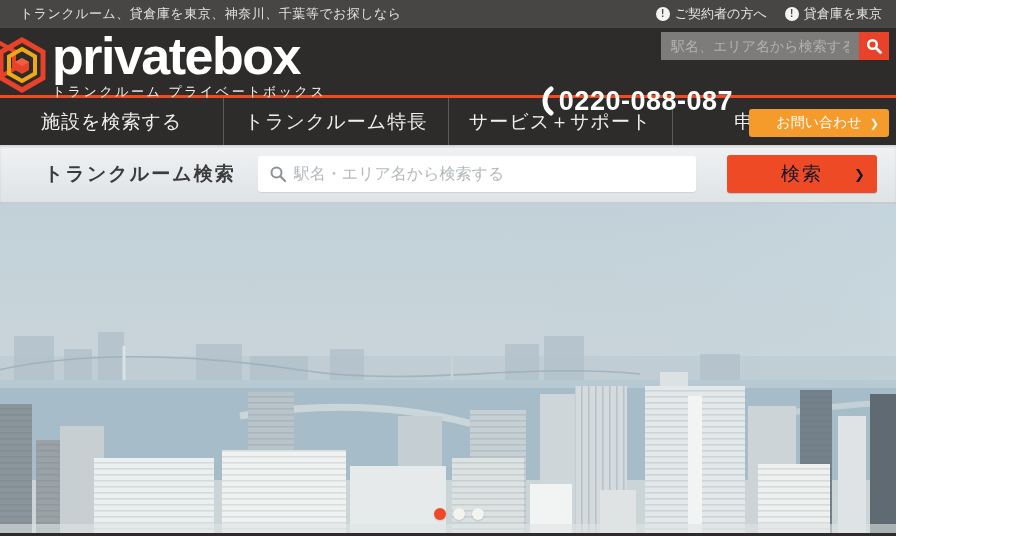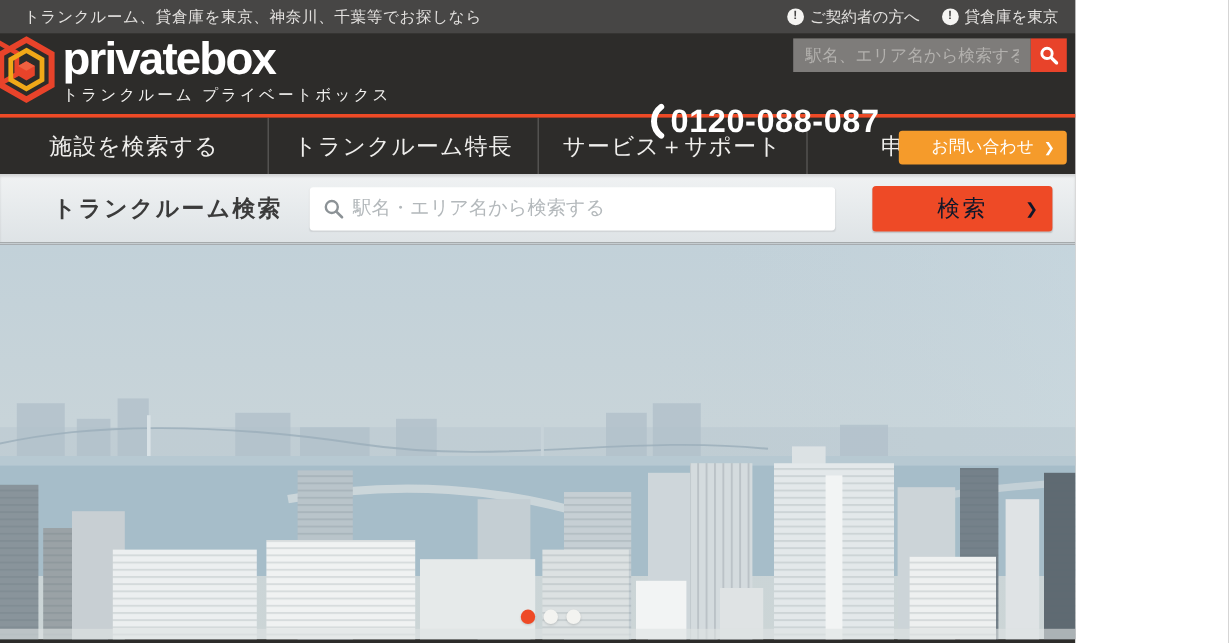--- a/index.html
+++ b/index.html
@@ -17,21 +17,21 @@
   .info-dot { width:14px; height:14px; border-radius:50%; background:#f5f4f2;
     color:#474645; font-size:10px; font-weight:bold; display:inline-flex;
     align-items:center; justify-content:center; line-height:1; }
 
   
   .header { height:70px; background:#2d2c2a; position:relative;
     border-bottom:3px solid var(--accent-red,#ee4a26); }
   .brand { position:absolute; left:0; top:2px; display:flex; align-items:center; }
   .brand-icon { width:52px; height:58px; margin-left:-4px; }
   .wordmark-wrap { margin-left:4px; }
-  .wordmark { color:#fff; font-size:38px; font-weight:bold; letter-spacing:-1.5px;
+  .wordmark { color:#fff; font-size:52px; font-weight:bold; letter-spacing:-1.5px;
     line-height:1; }
   .brand-sub { color:#f2f1ef; font-size:13px; letter-spacing:2.5px; margin-top:1px; }
 
   .header-right { position:absolute; right:7px; top:4px; width:420px; }
   .mini-search { display:flex; justify-content:flex-end; }
   .mini-search input { width:198px; height:28px; background:#7e7c7a; border:none;
     outline:none; color:#dddcda; font-size:14px; padding:0 10px;
     font-family:inherit; }
   .mini-search input::placeholder { color:#b3b1ae; }
   .mini-search-btn { width:30px; height:28px; background:#e8432a; border:none;
@@ -131,21 +131,21 @@
             <circle cx="6.5" cy="6.5" r="4.3" fill="none" stroke="#fff" stroke-width="2.4"></circle>
             <line x1="10" y1="10" x2="14.5" y2="14.5" stroke="#fff" stroke-width="2.8" stroke-linecap="round"></line>
           </svg>
         </button>
       </div>
       <div class="phone-row">
         <div class="phone">
           <svg width="18" height="30" viewBox="0 0 18 30" aria-hidden="true">
             <path d="M13 3 C5 9 5 21 13 27" fill="none" stroke="#fff" stroke-width="5" stroke-linecap="round"></path>
           </svg>
-          <span class="phone-number">0120-088-087</span>
+          <span class="phone-number">0220-088-087</span>
         </div>
         <button class="contact-btn">
           <span>お問い合わせ</span>
           <span class="chev">❯</span>
         </button>
       </div>
     </div>
   </div>
 
   <div class="nav">

